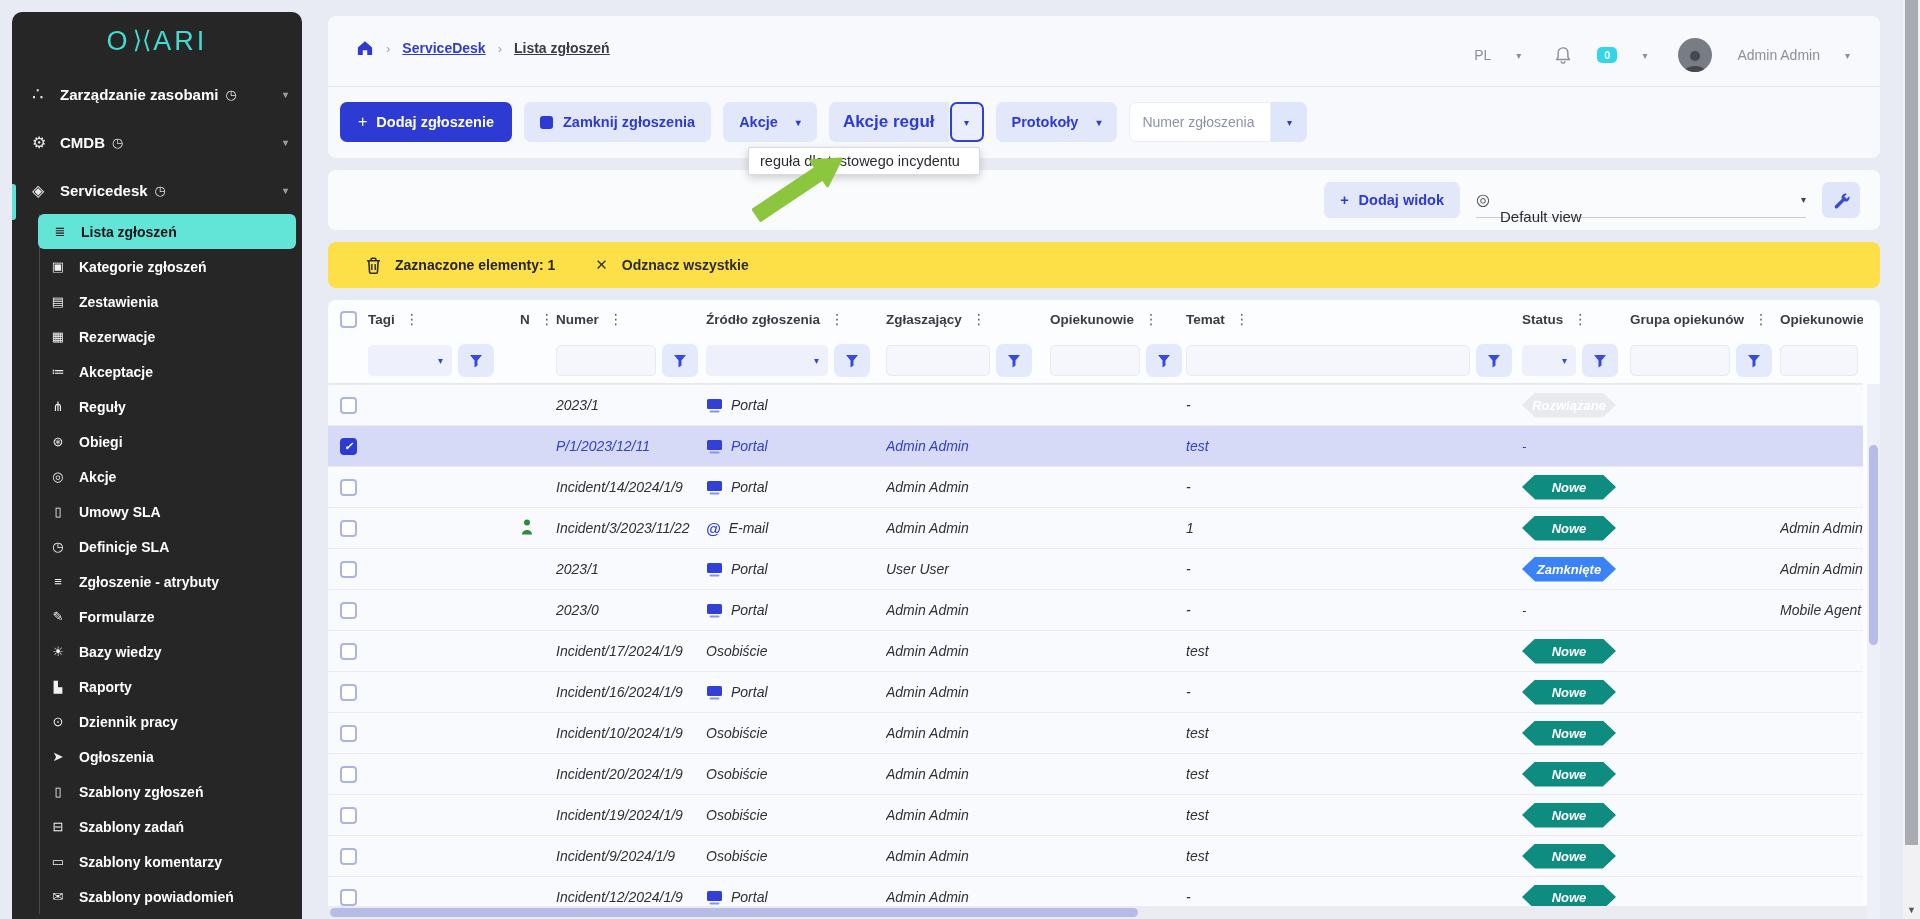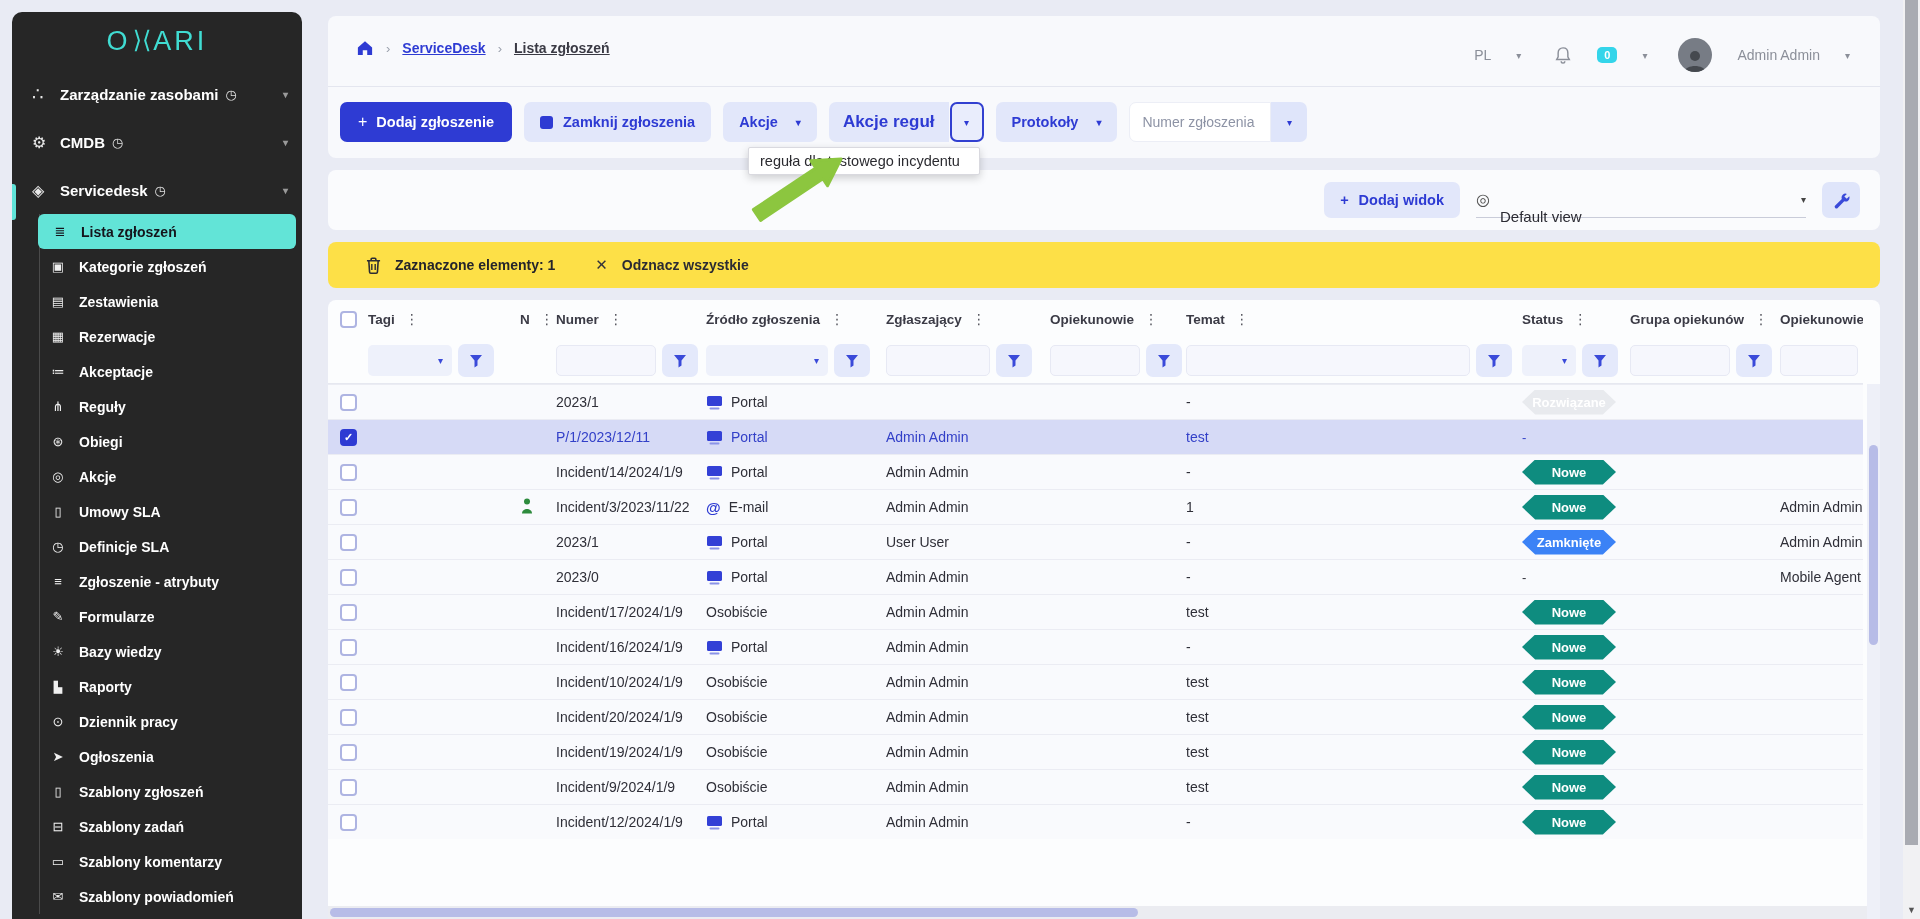--- a/index.html
+++ b/index.html
@@ -84,21 +84,21 @@
   .tgrid { display:grid; grid-template-columns:40px 152px 36px 150px 180px 164px 136px 336px 108px 150px 83px; align-items:center; width:1535px; }
   .thead { height:38px; font-size:13.5px; color:#3b3b46; font-weight:700; }
   .th { display:flex; align-items:center; gap:10px; padding-right:6px; white-space:nowrap; overflow:hidden; }
   .dots { color:#55555e; font-weight:400; font-size:14px; cursor:pointer; letter-spacing:1px; }
   .tfilters { height:46px; border-bottom:1px solid #e6e8f0; }
   .fcell { display:flex; align-items:center; gap:6px; padding-right:4px; }
   .f-select { height:31px; background:#eef1fb; border-radius:5px; display:flex; align-items:center; justify-content:flex-end; padding-right:9px; cursor:pointer; }
   .f-select .fs-caret { color:#3a4ad9; font-size:10px; }
   .f-input { height:31px; background:#f6f7fd; border:1px solid #e7e9f4; border-radius:5px; font-family:inherit; font-size:13px; padding:0 8px; outline:none; }
   .f-btn { width:36px; height:33px; background:#e4e9fb; border:none; border-radius:7px; display:flex; align-items:center; justify-content:center; cursor:pointer; }
-  .trow { height:35px; border-top:1px solid #ebecf3; background:#f9fafd; font-size:14px; color:#2f2f38; cursor:pointer; }
+  .trow { height:41px; border-top:1px solid #ebecf3; background:#f9fafd; font-size:14px; color:#2f2f38; cursor:pointer;font-style:italic; }
   .trow[data-selected="true"] { background:#d6daf6; color:#3340c8; }
   .tc { padding-right:6px; white-space:nowrap; overflow:hidden; color:inherit; }
   .c-cb, .hc-cb { padding-left:12px; }
   .cb { width:17px; height:17px; border:2px solid #aeb4e2; border-radius:4px; background:#fff; display:flex; align-items:center; justify-content:center; cursor:pointer; }
   .trow[data-selected="true"] .cb { background:#2e3bd3; border-color:#2e3bd3; }
   .trow[data-selected="true"] .cb::after { content:"✓"; color:#fff; font-size:11px; font-weight:700; }
   .c-src { display:flex; align-items:center; gap:8px; }
   .c-src .ic-monitor, .c-src .ic-at { display:none; }
   .c-src[data-kind="portal"] .ic-monitor { display:inline-block; }
   .c-src[data-kind="email"] .ic-at { display:inline-block; }

